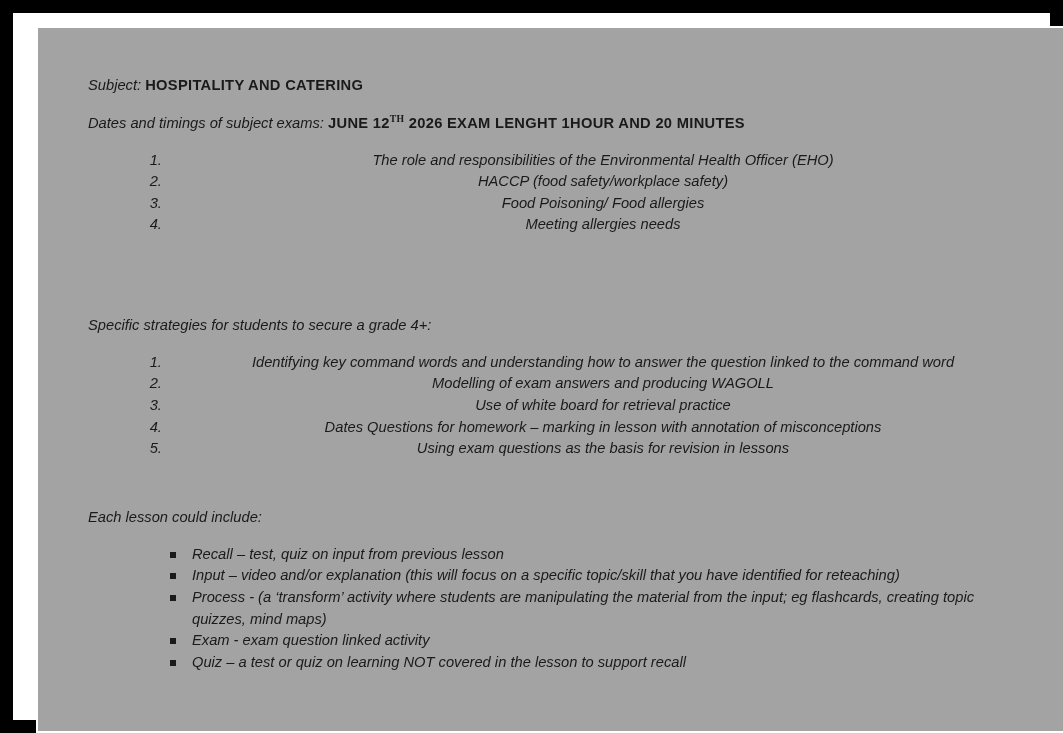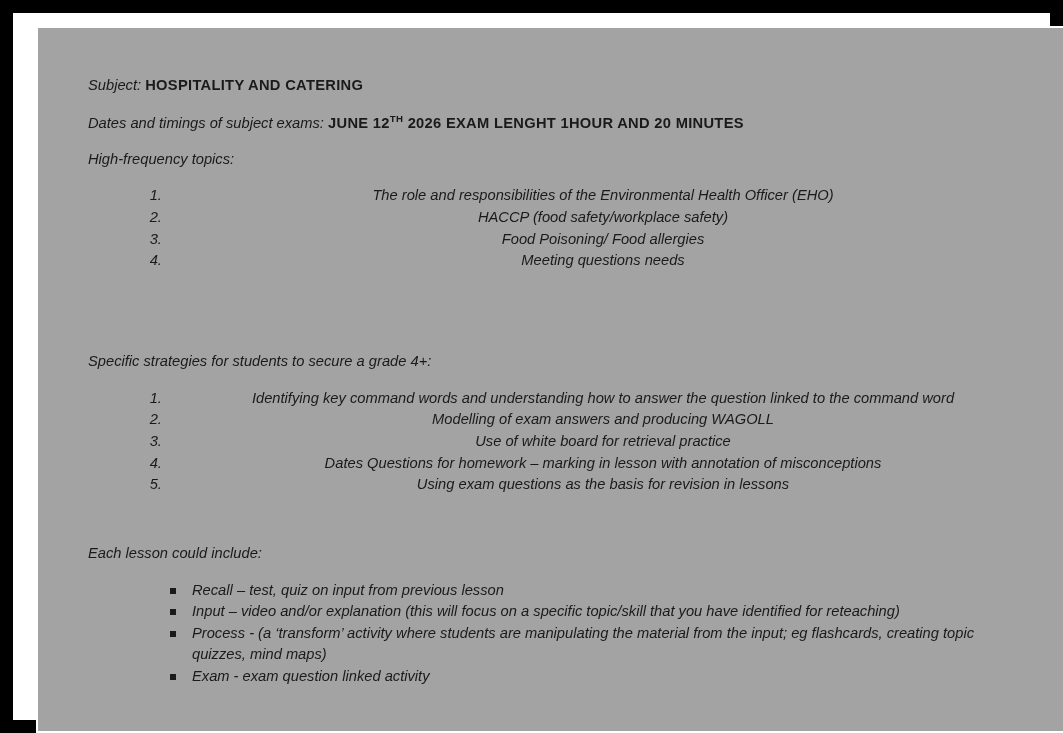--- a/index.html
+++ b/index.html
@@ -49,20 +49,21 @@
   }
   .line .strong {
     font-style: normal;
     font-weight: bold;
     letter-spacing: 0.3px;
   }
   .line .strong sup {
     font-size: 0.66em;
     vertical-align: super;
     font-weight: bold;
+    font-family: Liberation Serif, serif;
   }
   ol.num-list {
     margin: 4px 0 0 0;
     padding: 0 0 0 78px;
     list-style-position: outside;
   }
   ol.num-list > li {
     font-style: italic;
     font-size: 14.7px;
     line-height: 1.47;
@@ -111,27 +112,26 @@
       <p class="line">
         <span>Subject:</span>
         <span class="strong">HOSPITALITY AND CATERING</span>
       </p>
 
       <p class="line">
         <span>Dates and timings of subject exams:</span>
         <span class="strong"><span>JUNE 12</span><sup>TH</sup><span> 2026 EXAM LENGHT 1HOUR AND 20 MINUTES</span></span>
       </p>
 
-      <p class="line">High-frequency topics:</p>
 
       <ol class="num-list">
         <li>The role and responsibilities of the Environmental Health Officer (EHO)</li>
         <li>HACCP (food safety/workplace safety)</li>
         <li>Food Poisoning/ Food allergies</li>
-        <li>Meeting questions needs</li>
+        <li>Meeting allergies needs</li>
       </ol>
 
       <div class="gap-lg"></div>
       <div class="gap-md"></div>
 
       <p class="line">Specific strategies for students to secure a grade 4+:</p>
 
       <ol class="num-list">
         <li>Identifying key command words and understanding how to answer the question linked to the command word</li>
         <li>Modelling of exam answers and producing WAGOLL</li>
@@ -143,17 +143,18 @@
       <div class="gap-md"></div>
       <div class="heading-spacer"></div>
 
       <p class="line">Each lesson could include:</p>
 
       <ul class="sq-list">
         <li>Recall – test, quiz on input from previous lesson</li>
         <li>Input – video and/or explanation (this will focus on a specific topic/skill that you have identified for reteaching)</li>
         <li>Process - (a ‘transform’ activity where students are manipulating the material from the input; eg flashcards, creating topic quizzes, mind maps)</li>
         <li>Exam  - exam question linked activity</li>
+        <li>Quiz – a test or quiz on learning NOT covered in the lesson to support recall</li>
       </ul>
 
     </div>
   </div>
 </div>
 
 </body></html>

